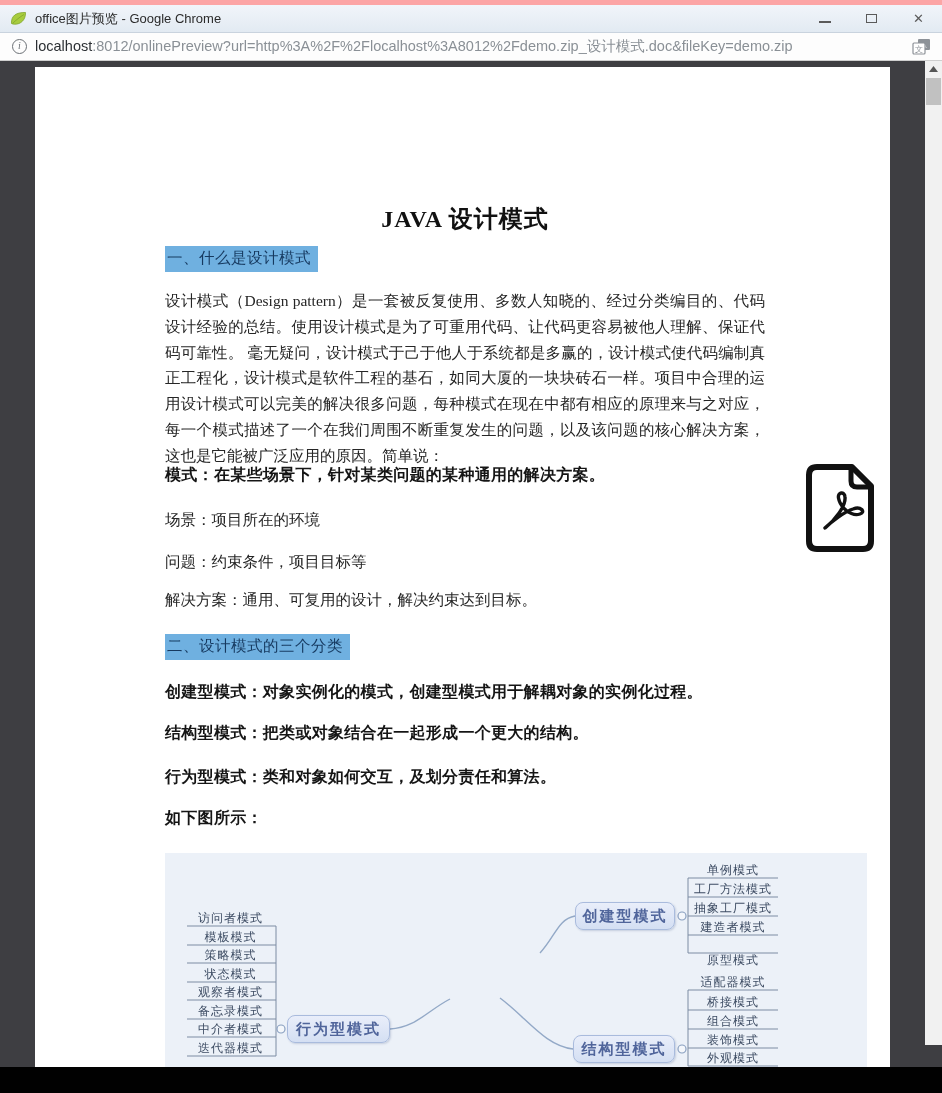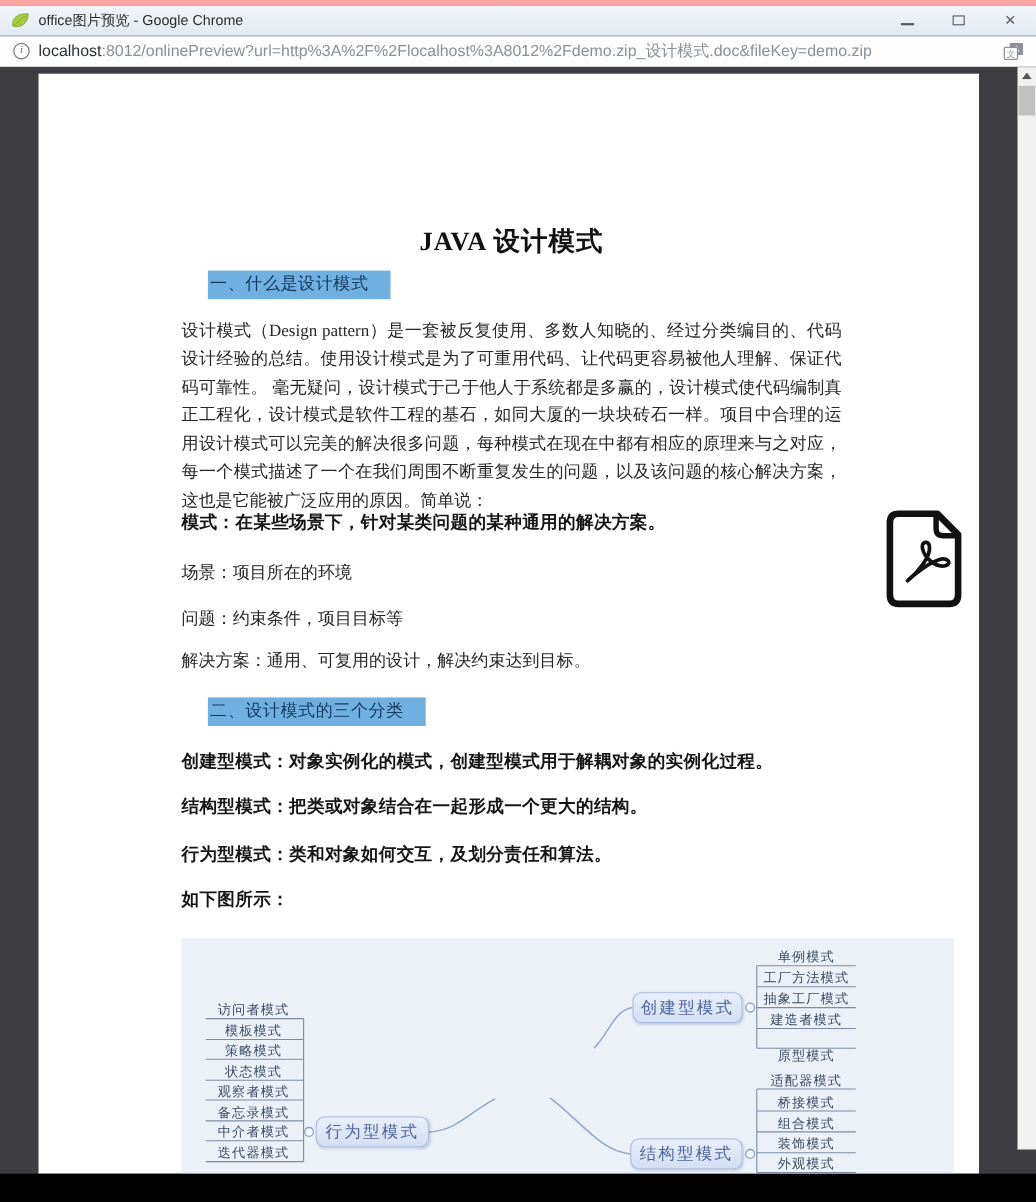--- a/index.html
+++ b/index.html
@@ -41,39 +41,39 @@
   .sb-arrow svg { display:block; }
   .sb-thumb { position:absolute; left:1px; top:17px; width:15px; height:27px; background:#c1c1c1; }
 
   
   .page { position:absolute; left:35px; top:6px; width:855px; height:1000px; background:#fff; }
   .doc-title { position:absolute; left:130px; top:136px; width:600px; text-align:center;
                font-family:"Liberation Serif","DejaVu Serif",serif; font-weight:bold;
                font-size:24px; color:#111; letter-spacing:1px; }
   .hl { position:absolute; left:130px; display:inline-block; background:#6fb0e0; color:#16395f;
         font-family:"Liberation Serif","DejaVu Serif",serif; font-size:15.5px;
-        padding:2px 20px 3px 2px; letter-spacing:0.5px;margin-left:24px; }
+        padding:2px 7px 3px 2px; letter-spacing:0.5px; }
   .hl1 { top:179px; } .hl2 { top:567px; }
   .para { position:absolute; left:130px; top:221px; width:600px; text-align:justify;
           font-family:"Liberation Serif","DejaVu Serif",serif; font-size:15.5px;
           line-height:25.8px; color:#262626; }
   .sline { position:absolute; left:130px; font-family:"Liberation Serif","DejaVu Serif",serif;
            font-size:15.5px; color:#262626; }
   .bline { position:absolute; left:130px; font-family:"Liberation Sans","DejaVu Sans",sans-serif;
            font-weight:bold; font-size:16px; color:#151515; letter-spacing:0.3px; }
 
   
   .pdf-icon { position:absolute; left:770px; top:395px; width:73px; height:92px; }
 
   
   .figure { position:absolute; left:130px; top:786px; width:702px; height:214px;
             background:#ecf1f8; overflow:hidden; }
   .mm-svg { position:absolute; left:0; top:0; width:702px; height:214px; }
   .mm-node { position:absolute; display:flex; align-items:center; justify-content:center;
-             border-radius:8px; font-family:"Liberation Serif","DejaVu Serif",serif; }
+             border-radius:8px; font-family:"Liberation Serif","DejaVu Serif",serif;font-weight:bold; }
   .mm-center { left:260px; top:99px; width:142px; height:46px; font-size:20px; letter-spacing:3px;
                color:#1d4a78; background:linear-gradient(#74b0df,#4d92d2);
                border:1px solid #4e86bd; box-shadow:1px 2px 3px rgba(20,40,80,.35); }
   .mm-branch { height:28px; font-size:15px; letter-spacing:2px; color:#50659b;
                background:linear-gradient(#e9eefa,#d4dff3); border:1px solid #a9bbdd;
                box-shadow:1px 1px 2px rgba(60,80,130,.22); }
   .mm-item { position:absolute; height:18px; line-height:18px; text-align:center;
              font-family:"Liberation Serif","DejaVu Serif",serif; font-size:12px;
              color:#3d4c63; letter-spacing:1px; white-space:nowrap; }
   .mm-item-l { left:20px; width:91px; }

